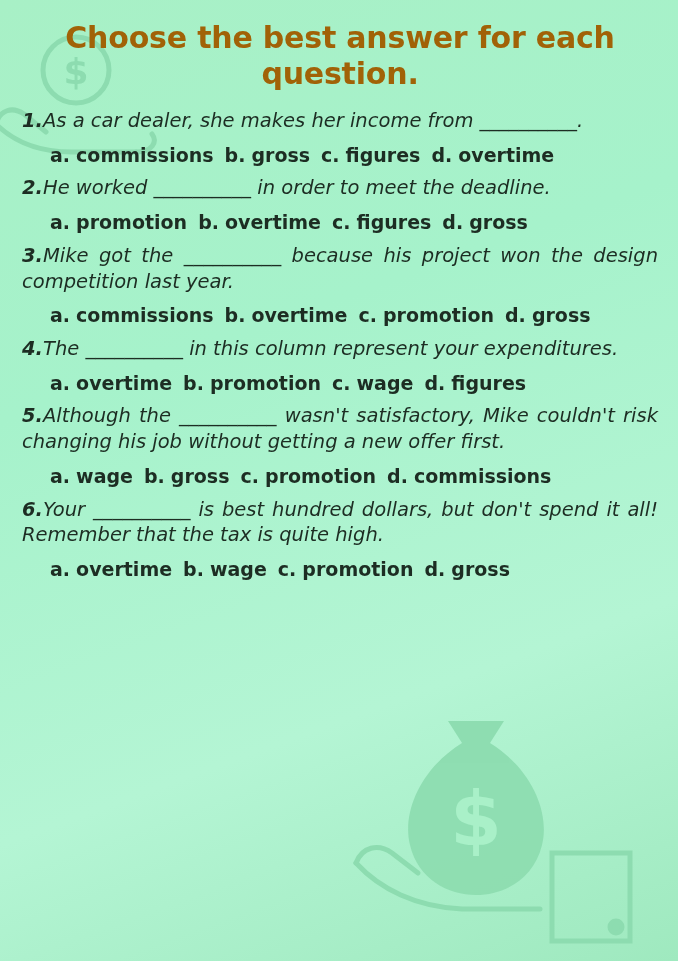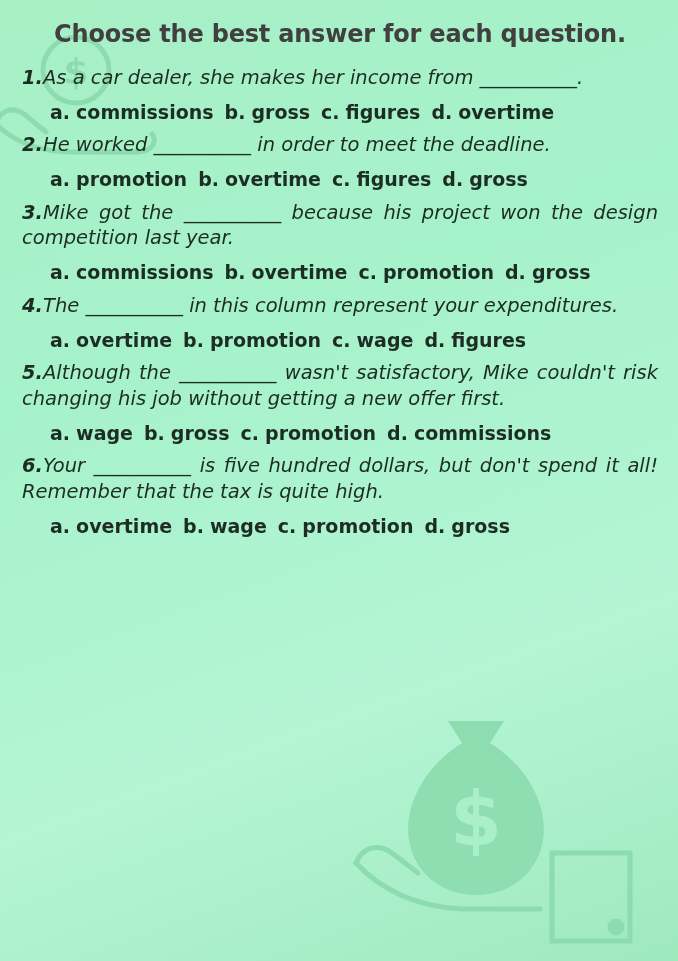--- a/index.html
+++ b/index.html
@@ -32,24 +32,24 @@
   
   .sheet {
     position: relative;
     z-index: 2;
     padding: 14px 20px 0 22px;
     box-sizing: border-box;
     height: 961px;
   }
 
   .worksheet-title {
-    font-size: 24px;
+    font-size: 30px;
     font-weight: bold;
     text-align: center;
-    color: #404040;
+    color: #a16207;
     letter-spacing: -0.2px;
     margin: 6px 0 16px 0;
     line-height: 1.2;
   }
 
   .question-block {
     margin-bottom: 8px;
   }
 
   .question-line {
@@ -160,20 +160,20 @@
     <p class="question-line">
       <span class="qnum">5.</span><span class="qtext">Although the __________ wasn't satisfactory, Mike couldn't risk changing his job without getting a new offer first.</span>
     </p>
     <div class="choices">
       <span class="choice"><span class="letter">a.</span> <span class="opt">wage</span></span><span class="choice"><span class="letter">b.</span> <span class="opt">gross</span></span><span class="choice"><span class="letter">c.</span> <span class="opt">promotion</span></span><span class="choice"><span class="letter">d.</span> <span class="opt">commissions</span></span>
     </div>
   </div>
 
   <div class="question-block">
     <p class="question-line">
-      <span class="qnum">6.</span><span class="qtext">Your __________ is five hundred dollars, but don't spend it all! Remember that the tax is quite high.</span>
+      <span class="qnum">6.</span><span class="qtext">Your __________ is best hundred dollars, but don't spend it all! Remember that the tax is quite high.</span>
     </p>
     <div class="choices">
       <span class="choice"><span class="letter">a.</span> <span class="opt">overtime</span></span><span class="choice"><span class="letter">b.</span> <span class="opt">wage</span></span><span class="choice"><span class="letter">c.</span> <span class="opt">promotion</span></span><span class="choice"><span class="letter">d.</span> <span class="opt">gross</span></span>
     </div>
   </div>
 
 </div>
 
 </body></html>

